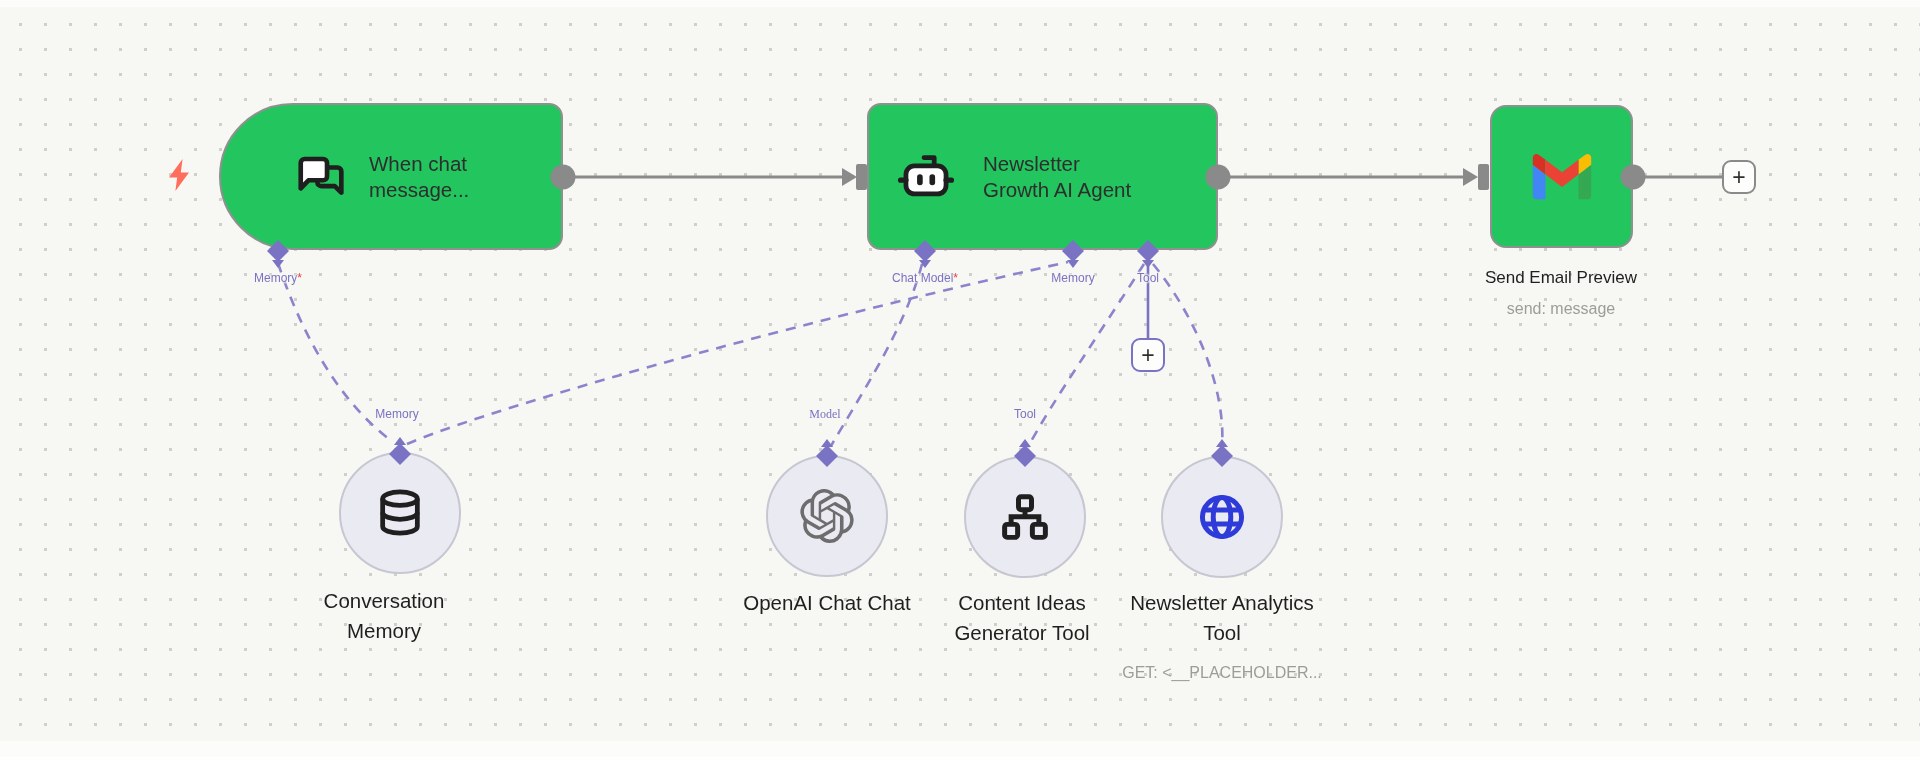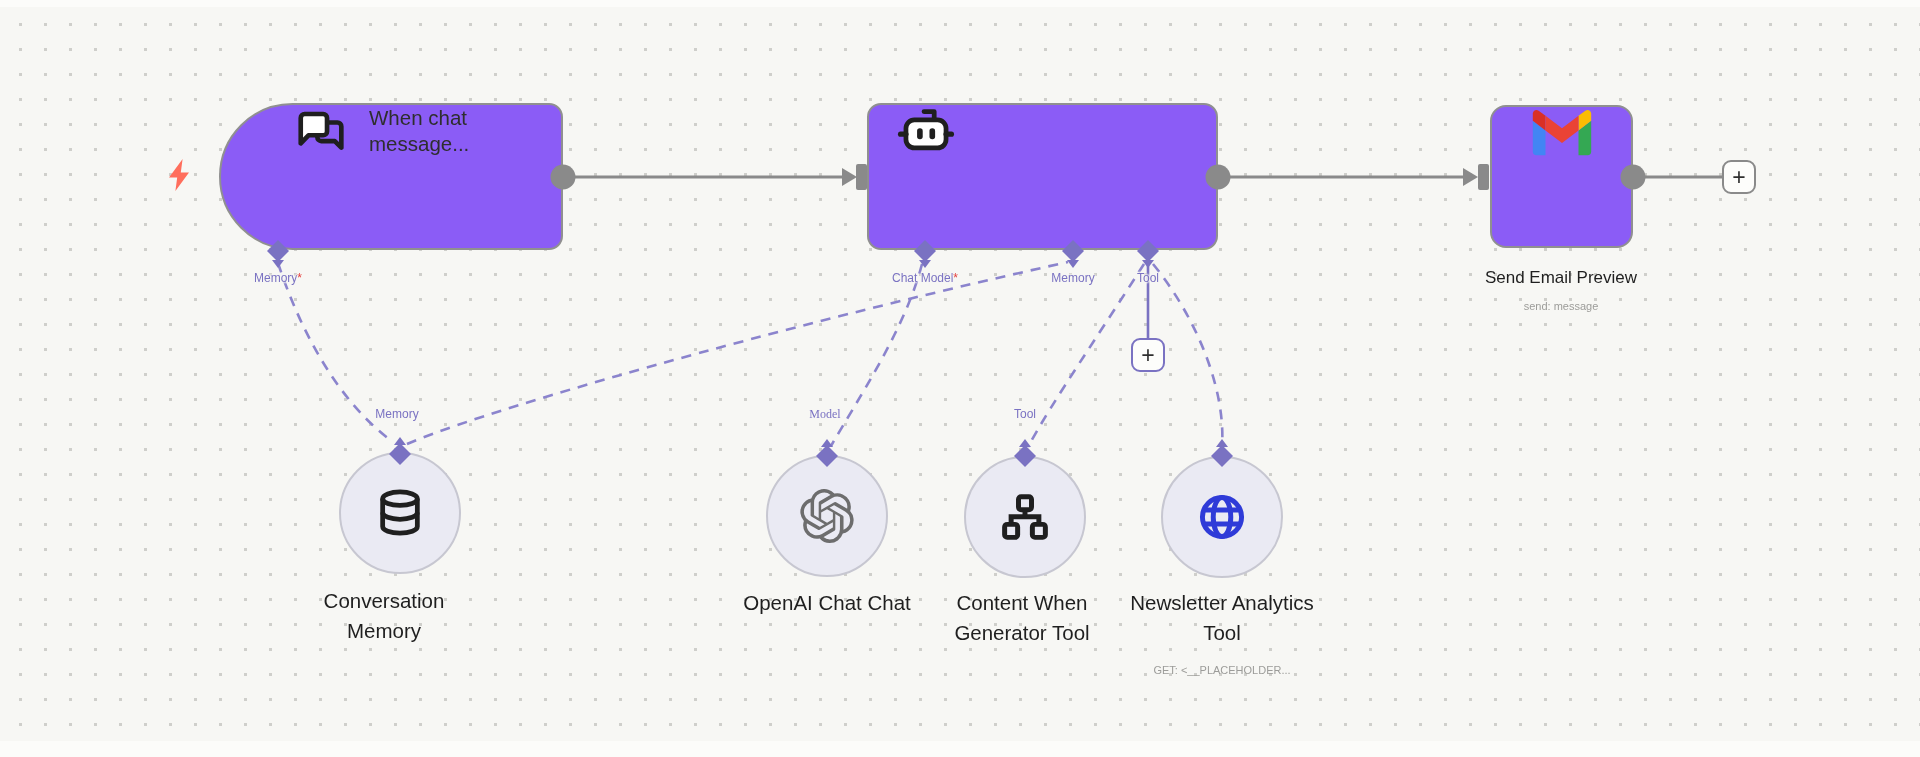--- a/index.html
+++ b/index.html
@@ -7,42 +7,42 @@
     width:1920px;height:757px;overflow:hidden;position:relative;
     font-family:"Liberation Sans","DejaVu Sans",sans-serif;
     background-color:#f7f7f4;
     background-image:radial-gradient(circle,#cfcfcb 1.6px,transparent 1.8px);
     background-size:25px 25px;background-position:8px 12px;
   }
   .edge-strip{position:absolute;left:0;width:1920px;background:#fcfcfa;z-index:0;}
   .edge-top{top:0;height:7px;}
   .edge-bottom{bottom:0;height:16px;}
 
-  .node{position:absolute;background:#8b5cf6;border:2.4px solid #909090;box-sizing:border-box;z-index:2;display:flex;align-items:flex-start;}
+  .node{position:absolute;background:#22c55e;border:2.4px solid #909090;box-sizing:border-box;z-index:2;display:flex;align-items:center;}
   .trigger-node{left:219px;top:103px;width:344px;height:147px;border-radius:74px 14px 14px 74px;padding-left:72px;}
   .agent-node{left:867px;top:103px;width:351px;height:147px;border-radius:14px;padding-left:26px;}
   .gmail-node{left:1490px;top:105px;width:143px;height:143px;border-radius:16px;justify-content:center;}
   .node-icon{flex:0 0 auto;}
   .node-title{color:#2e2e2e;font-size:20.5px;line-height:26px;font-weight:500;margin-left:18px;}
   .trigger-title{width:122px;}
   .agent-title{width:164px;margin-left:26px;}
 
   svg.wires{position:absolute;left:0;top:0;z-index:3;pointer-events:none;}
 
   .conn-label{position:absolute;z-index:4;font-size:12px;color:#7a72c2;white-space:nowrap;transform:translateX(-50%);
     text-shadow:0 1px 2px #f7f7f4,0 -1px 2px #f7f7f4,1px 0 2px #f7f7f4,-1px 0 2px #f7f7f4;}
   .req{color:#e5403e;}
 
   .subnode{position:absolute;width:122px;height:122px;border-radius:50%;background:#eaeaf3;border:2.4px solid #c7c7d1;
     box-sizing:border-box;z-index:2;display:flex;align-items:center;justify-content:center;}
 
   .canvas-title{position:absolute;z-index:4;transform:translateX(-50%);text-align:center;color:#1f1f1f;
     font-size:20.5px;line-height:30px;font-weight:500;}
   .canvas-sub{position:absolute;z-index:4;transform:translateX(-50%);text-align:center;color:#9c9c99;
-    font-size:11px;white-space:nowrap;font-weight:400;}
+    font-size:16px;white-space:nowrap;font-weight:400;}
   .gmail-title{font-size:17px;white-space:nowrap;}
 
   .plus-btn{position:absolute;z-index:4;width:34px;height:34px;box-sizing:border-box;border-radius:9px;
     background:#fdfdfb;display:flex;align-items:center;justify-content:center;
     font-size:23px;font-weight:400;color:#2e2e2e;cursor:pointer;line-height:1;}
   .plus-gray{border:2.4px solid #8a8a8a;left:1722px;top:160px;}
   .plus-purple{border:2.4px solid #7a72c2;left:1131px;top:338px;}
 
   .bolt{position:absolute;left:163px;top:157px;z-index:2;}
 </style>
@@ -66,20 +66,21 @@
 
 <div class="node agent-node">
   <svg class="node-icon" width="62" height="51" viewBox="0 0 34 28">
     <path d="M21.5 8.2V3.6h-5.6" fill="none" stroke="#1f1f1f" stroke-width="2.6" stroke-linecap="round" stroke-linejoin="round"></path>
     <rect x="6" y="8.2" width="22" height="15.4" rx="4.6" fill="#ffffff" stroke="#1f1f1f" stroke-width="2.6"></rect>
     <line x1="3" y1="16" x2="6" y2="16" stroke="#1f1f1f" stroke-width="2.8" stroke-linecap="round"></line>
     <line x1="28" y1="16" x2="31" y2="16" stroke="#1f1f1f" stroke-width="2.8" stroke-linecap="round"></line>
     <rect x="12.1" y="12.8" width="3.1" height="6" rx="1.5" fill="#1f1f1f"></rect>
     <rect x="18.9" y="12.8" width="3.1" height="6" rx="1.5" fill="#1f1f1f"></rect>
   </svg>
+  <div class="node-title agent-title">Newsletter Growth AI Agent</div>
 </div>
 
 <div class="node gmail-node">
   <svg class="node-icon" width="66" height="51" viewBox="0 0 52 40">
     <path d="M13 38H5.8C4.2 38 3 36.8 3 35.2V10.8L13 18.4V38Z" fill="#4285F4"></path>
     <path d="M39 38h7.2c1.6 0 2.8-1.2 2.8-2.8V10.8L39 18.4V38Z" fill="#34A853"></path>
     <path d="M3 10.8 13 18.4V6.9L7.6 2.8C5.7 1.4 3 2.7 3 5.1V10.8Z" fill="#D93025"></path>
     <path d="M39 18.4 49 10.8V5.1c0-2.4-2.7-3.7-4.6-2.3L39 6.9V18.4Z" fill="#FBBC04"></path>
     <path d="M13 18.4 26 28.2 39 18.4V6.9L26 16.7 13 6.9V18.4Z" fill="#EA4335"></path>
   </svg>
@@ -104,21 +105,21 @@
 <div class="canvas-title" style="left:827px;top:588px;white-space:nowrap;">OpenAI Chat Chat</div>
 
 <div class="subnode" style="left:964px;top:456px;">
   <svg width="52" height="52" viewBox="0 0 24 24">
     <rect x="9" y="2.6" width="6" height="6" rx="1.2" fill="none" stroke="#1f1f1f" stroke-width="2.3"></rect>
     <rect x="2.6" y="15.4" width="6" height="6" rx="1.2" fill="none" stroke="#1f1f1f" stroke-width="2.3"></rect>
     <rect x="15.4" y="15.4" width="6" height="6" rx="1.2" fill="none" stroke="#1f1f1f" stroke-width="2.3"></rect>
     <path d="M12 8.6v3.3M5.6 15.4v-3.5h12.8v3.5" fill="none" stroke="#1f1f1f" stroke-width="2.3"></path>
   </svg>
 </div>
-<div class="canvas-title" style="left:1022px;top:588px;width:175px;">Content When Generator Tool</div>
+<div class="canvas-title" style="left:1022px;top:588px;width:175px;">Content Ideas Generator Tool</div>
 
 <div class="subnode" style="left:1161px;top:456px;">
   <svg width="54" height="54" viewBox="0 0 24 24">
     <circle cx="12" cy="12" r="8.7" fill="none" stroke="#2f3bd8" stroke-width="2.2"></circle>
     <ellipse cx="12" cy="12" rx="3.9" ry="8.7" fill="none" stroke="#2f3bd8" stroke-width="2.2"></ellipse>
     <path d="M4.1 8.9h15.8M4.1 15.1h15.8" fill="none" stroke="#2f3bd8" stroke-width="2.2"></path>
   </svg>
 </div>
 <div class="canvas-title" style="left:1222px;top:588px;width:218px;">Newsletter Analytics Tool</div>
 <div class="canvas-sub" style="left:1222px;top:664px;">GET: &lt;__PLACEHOLDER...</div>

